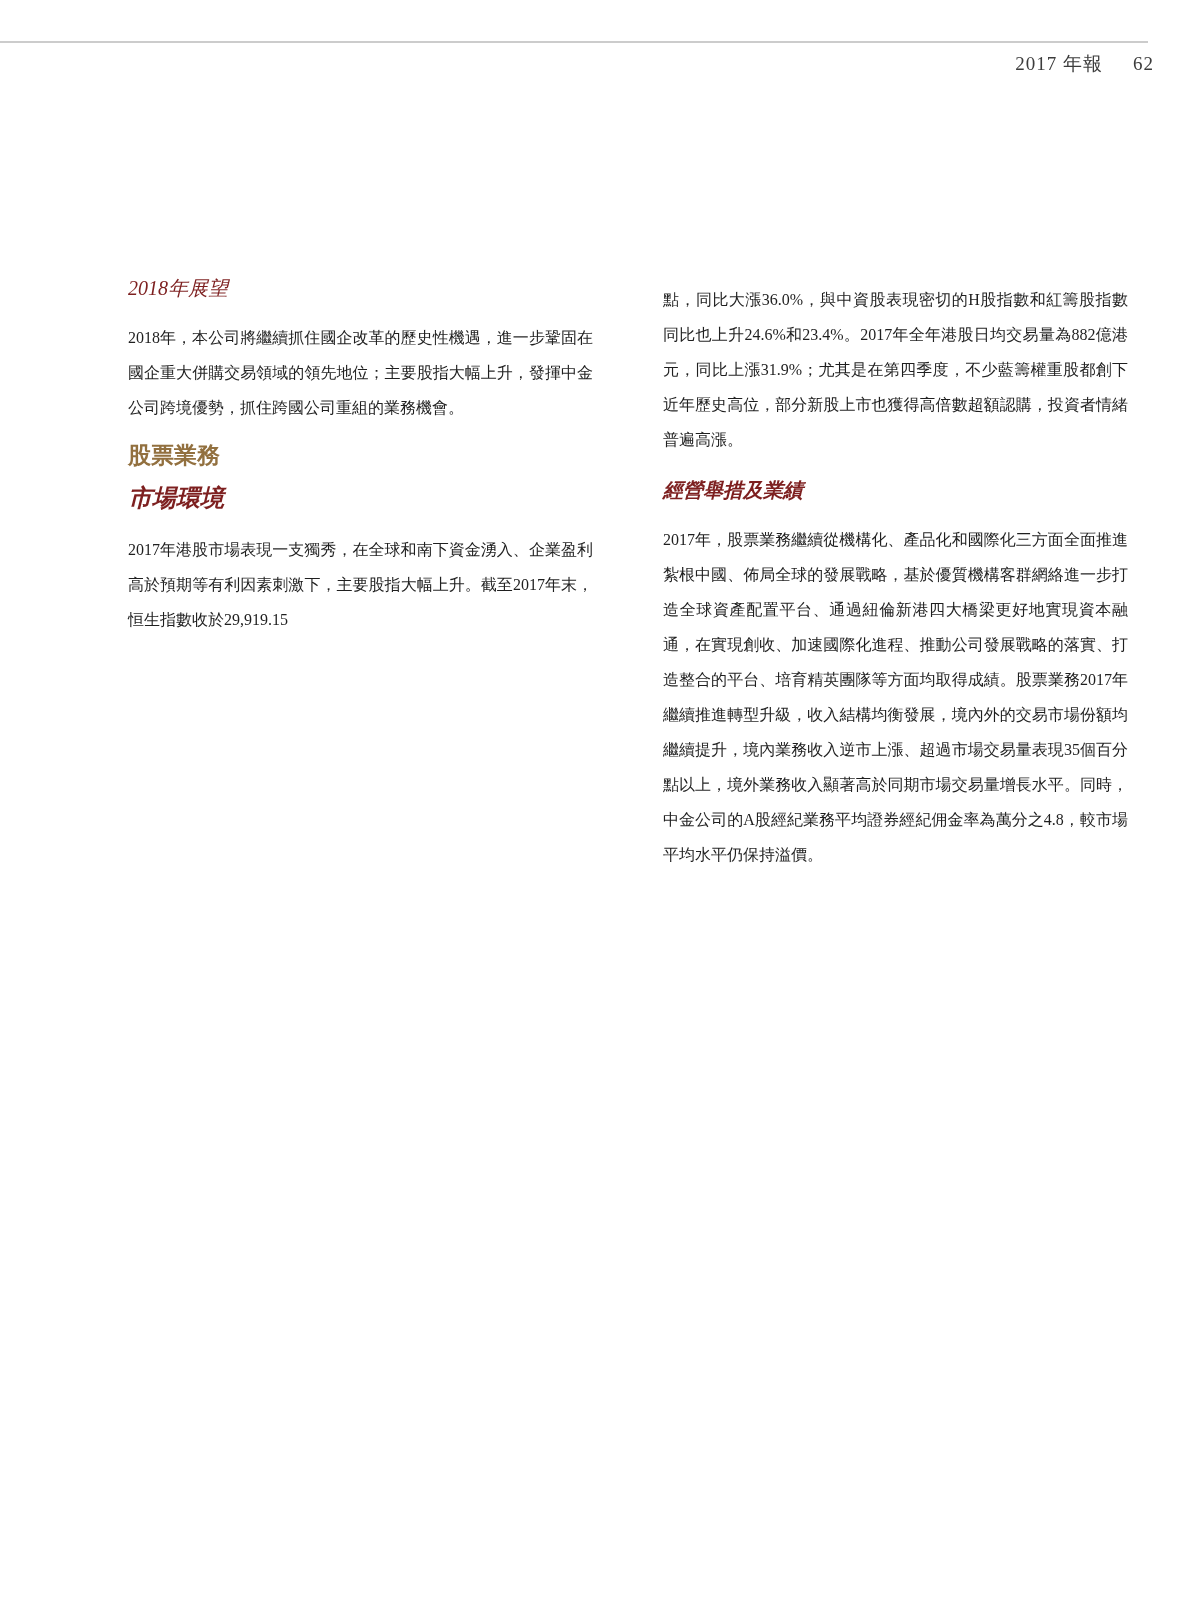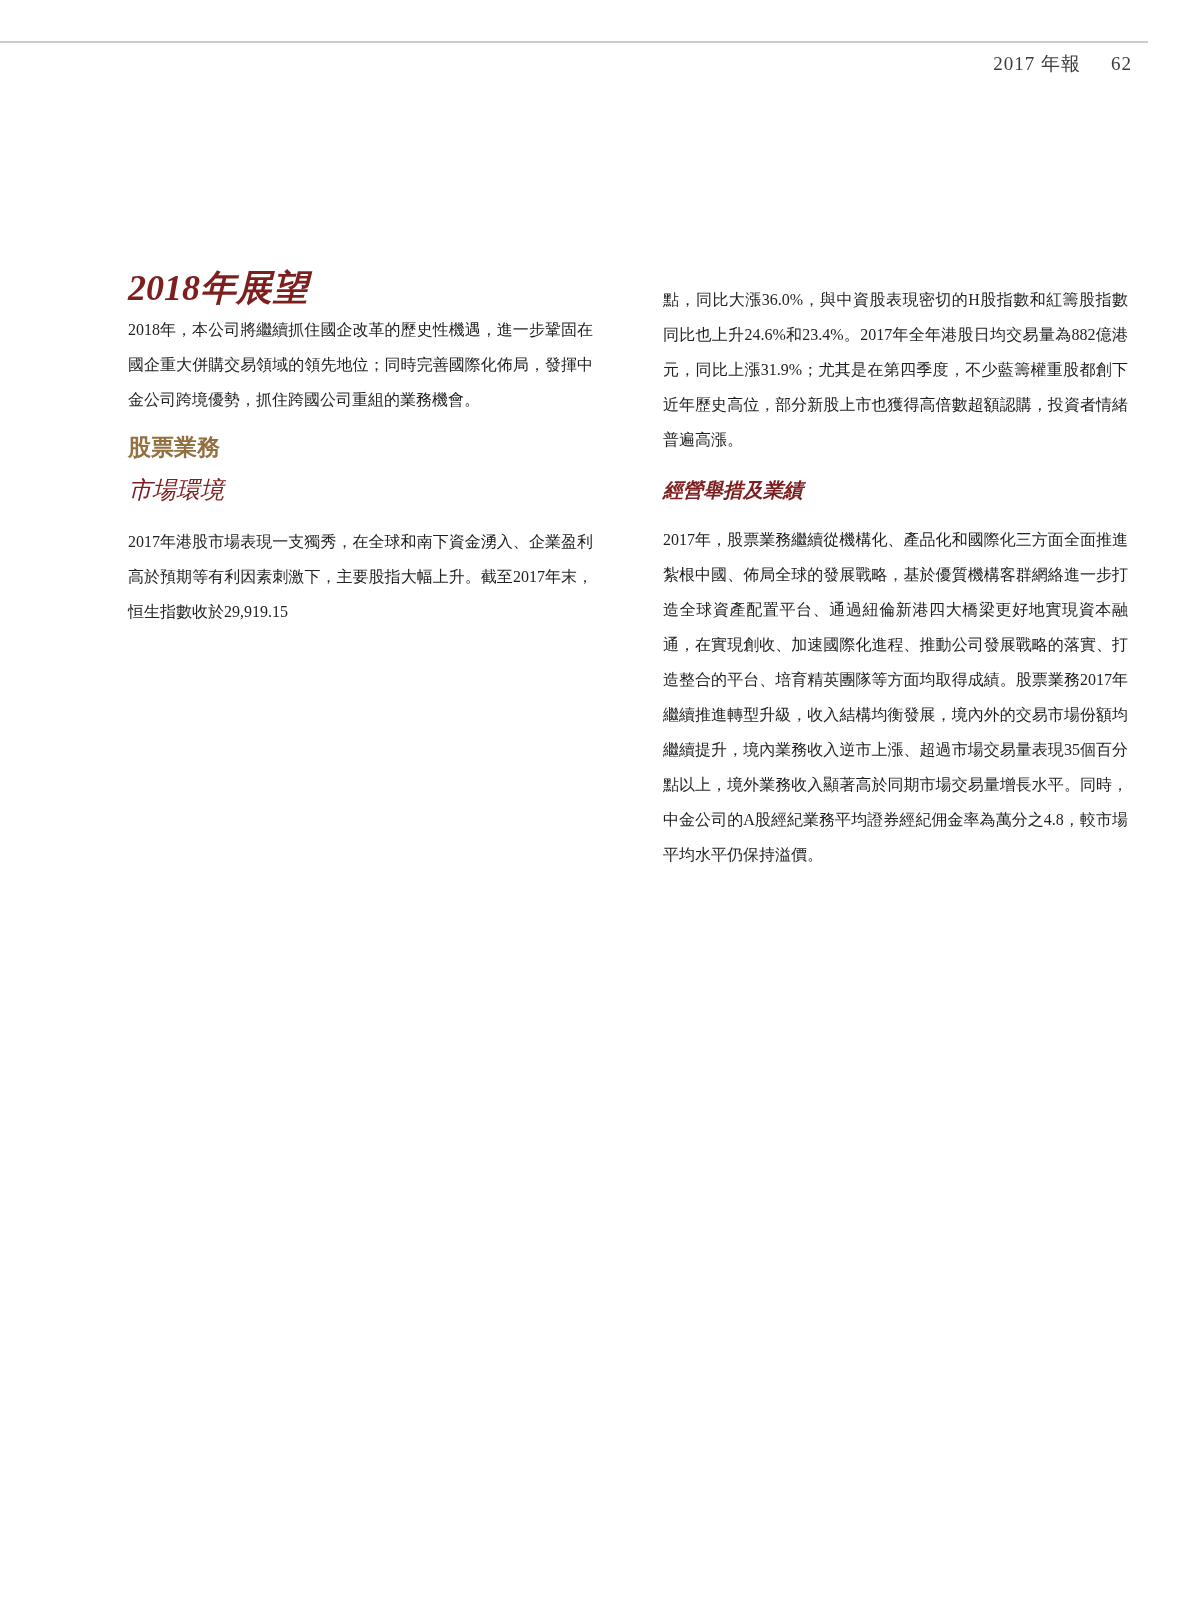--- a/index.html
+++ b/index.html
@@ -24,21 +24,21 @@
     position: absolute;
     top: 41px;
     left: 0;
     width: 1148px;
     height: 2px;
     background: var(--rule);
   }
   .page-header {
     position: absolute;
     top: 51px;
-    right: 58px;
+    right: 36px;
     display: flex;
     align-items: baseline;
     gap: 30px;
     font-size: 19px;
     color: var(--header-text);
     letter-spacing: 1px;
   }
   .columns {
     position: absolute;
     top: 272px;
@@ -53,37 +53,37 @@
     font-size: 16px;
     line-height: 35px;
     text-align: justify;
     text-justify: inter-ideograph;
     text-align-last: left;
     color: var(--body-text);
     margin: 0 0 17px 0;
   }
   .heading-red-italic {
     font-style: italic;
-    font-weight: bold;
+    font-weight: normal;
     color: var(--heading-red);
-    font-size: 36px;
+    font-size: 20px;
     line-height: 32px;
-    margin: 0 0 8px 0;
+    margin: 0 0 16px 0;
   }
   .heading-brown {
     font-style: normal;
     font-weight: bold;
     color: var(--heading-brown);
     font-size: 23px;
     line-height: 28px;
     margin: 12px 0 14px 0;
   }
   .subheading-red-italic {
     font-style: italic;
-    font-weight: normal;
+    font-weight: bold;
     color: var(--heading-red);
     font-size: 24px;
     line-height: 28px;
     margin: 0 0 20px 0;
   }
   .heading-operations {
     font-style: italic;
     font-weight: bold;
     color: var(--heading-red);
     font-size: 20px;
@@ -101,21 +101,21 @@
 
   <div class="page-header">
     <span>2017 年報</span>
     <span>62</span>
   </div>
 
   <div class="columns">
 
     <div class="col col-left">
       <h2 class="heading-red-italic">2018年展望</h2>
-      <p class="body-para">2018年，本公司將繼續抓住國企改革的歷史性機遇，進一步鞏固在國企重大併購交易領域的領先地位；同時完善國際化佈局，發揮中金公司跨境優勢，抓住跨國公司重組的業務機會。</p>
+      <p class="body-para">2018年，本公司將繼續抓住國企改革的歷史性機遇，進一步鞏固在國企重大併購交易領域的領先地位；主要股指大幅上升，發揮中金公司跨境優勢，抓住跨國公司重組的業務機會。</p>
 
       <h3 class="heading-brown">股票業務</h3>
       <h4 class="subheading-red-italic">市場環境</h4>
 
       <p class="body-para para-last">2017年港股市場表現一支獨秀，在全球和南下資金湧入、企業盈利高於預期等有利因素刺激下，主要股指大幅上升。截至2017年末，恒生指數收於29,919.15</p>
     </div>
 
     <div class="col col-right">
       <p class="body-para">點，同比大漲36.0%，與中資股表現密切的H股指數和紅籌股指數同比也上升24.6%和23.4%。2017年全年港股日均交易量為882億港元，同比上漲31.9%；尤其是在第四季度，不少藍籌權重股都創下近年歷史高位，部分新股上市也獲得高倍數超額認購，投資者情緒普遍高漲。</p>
 

